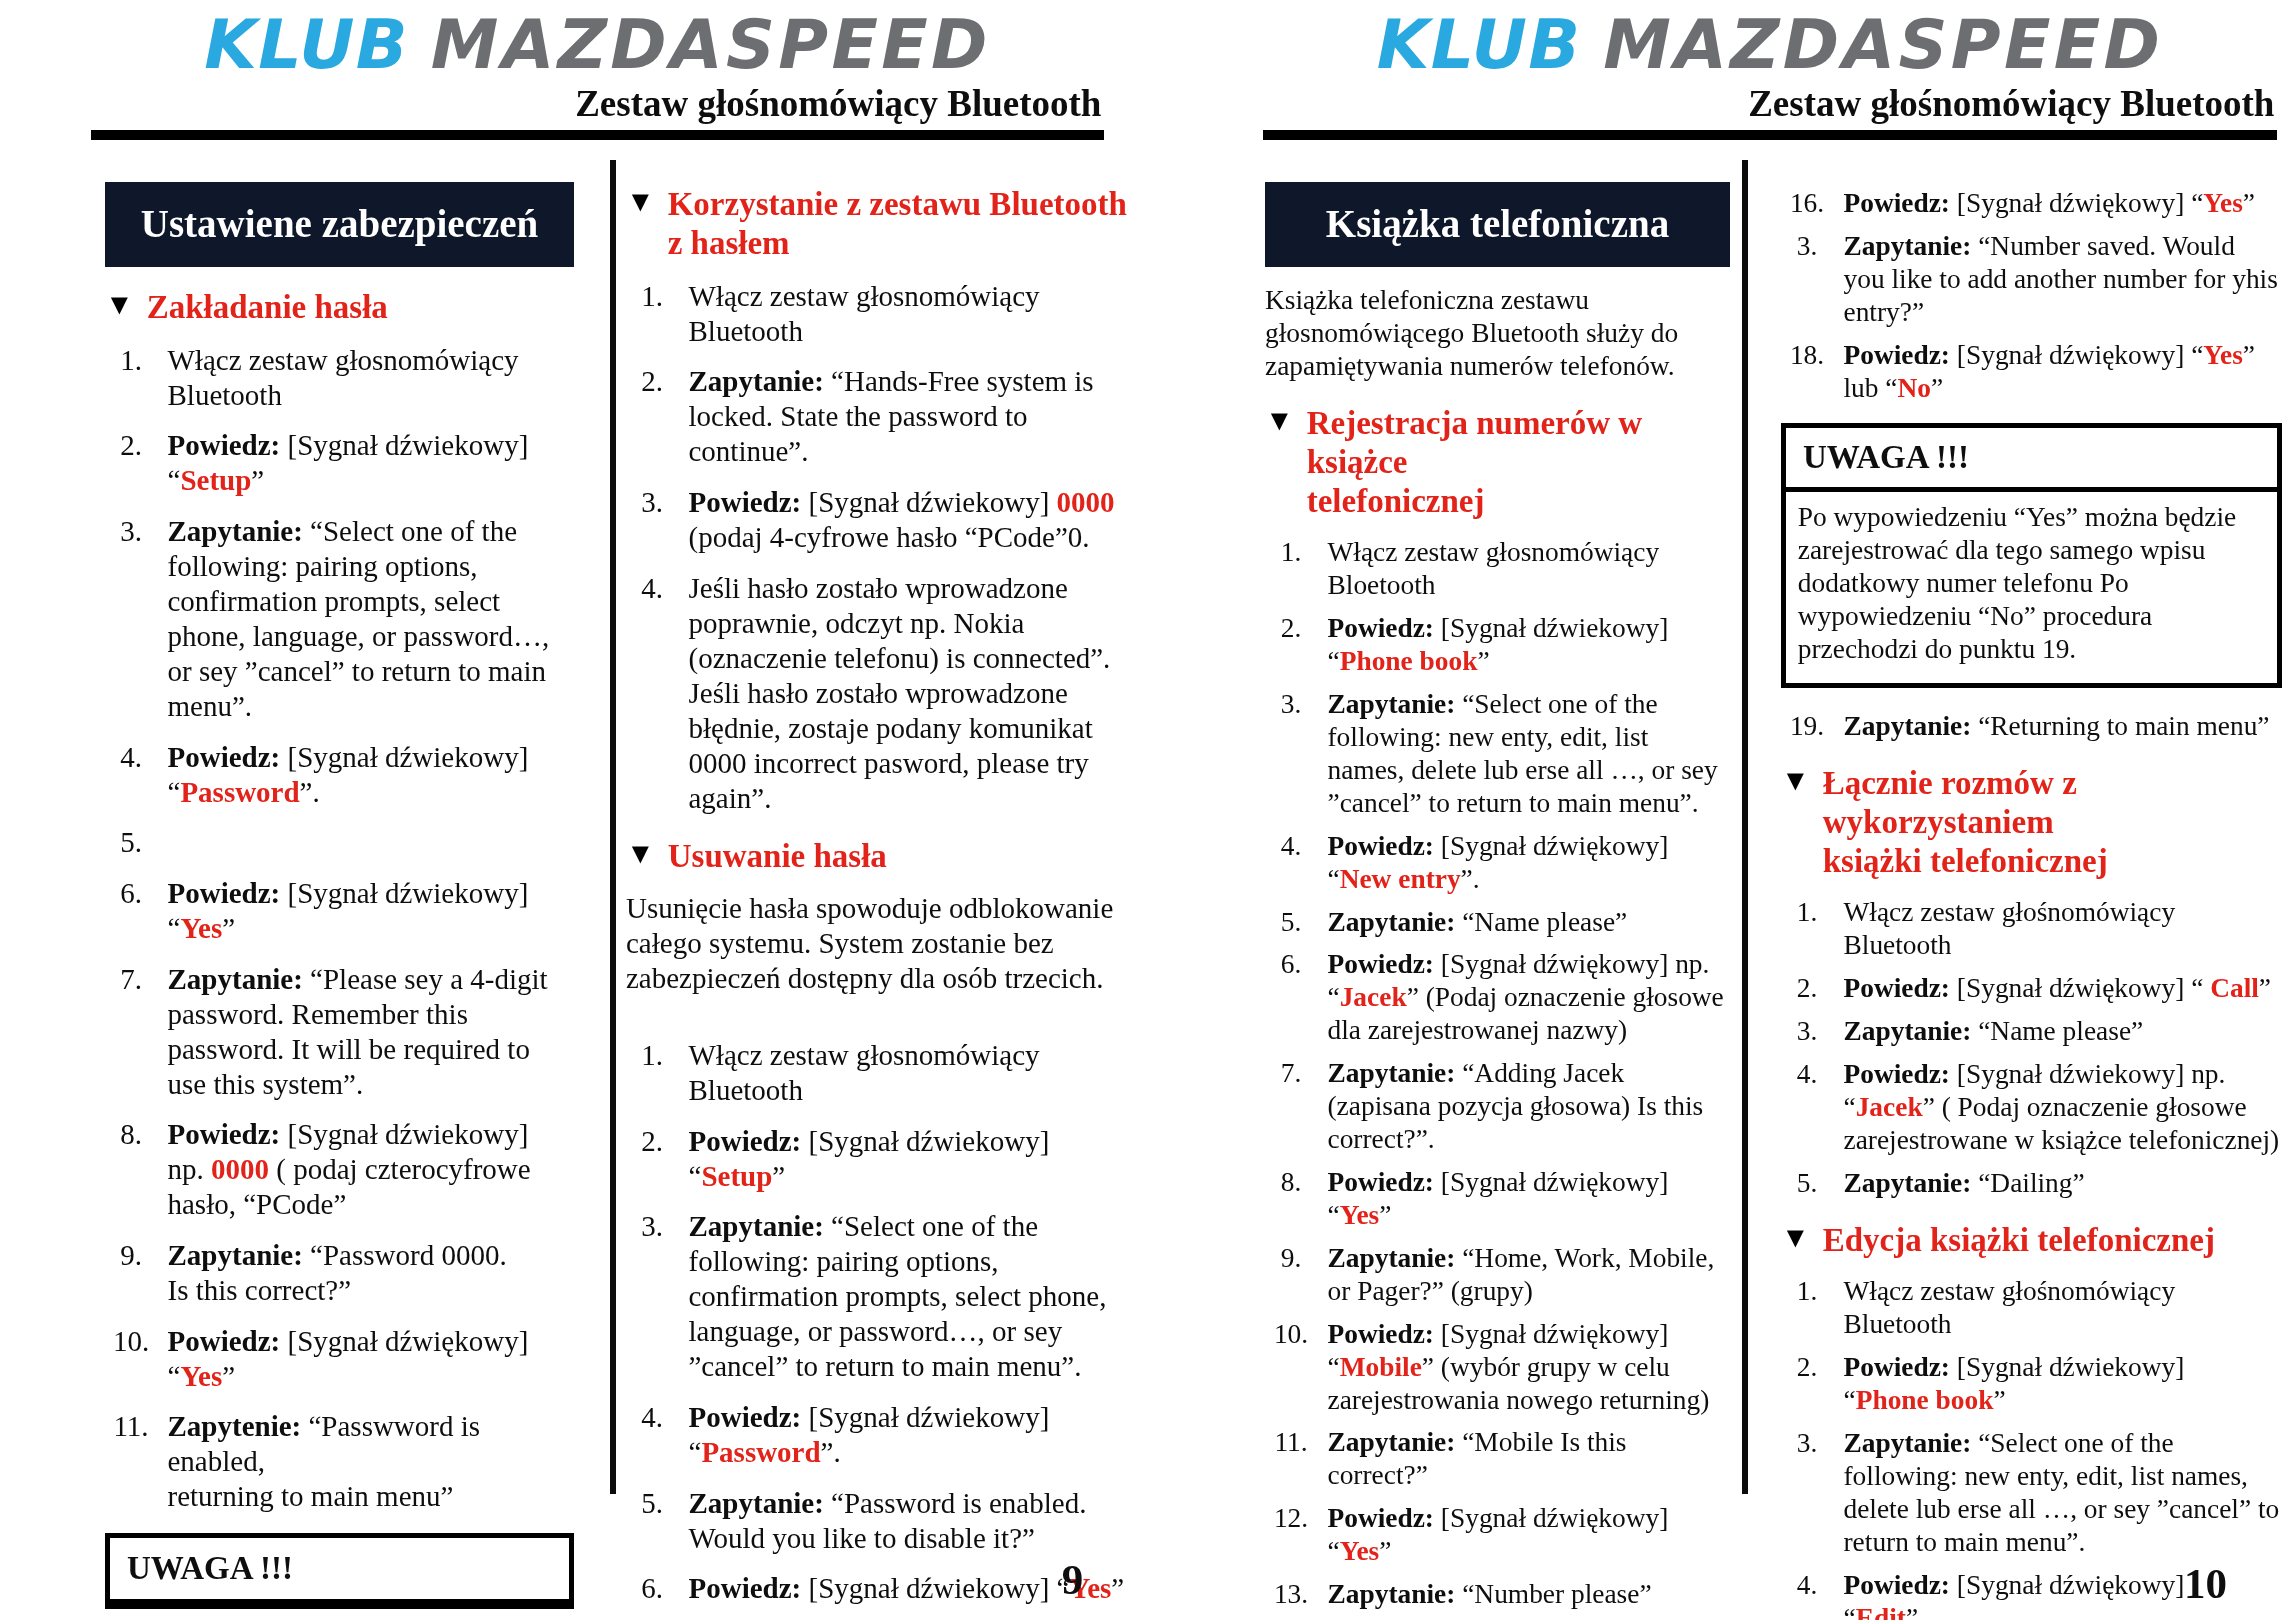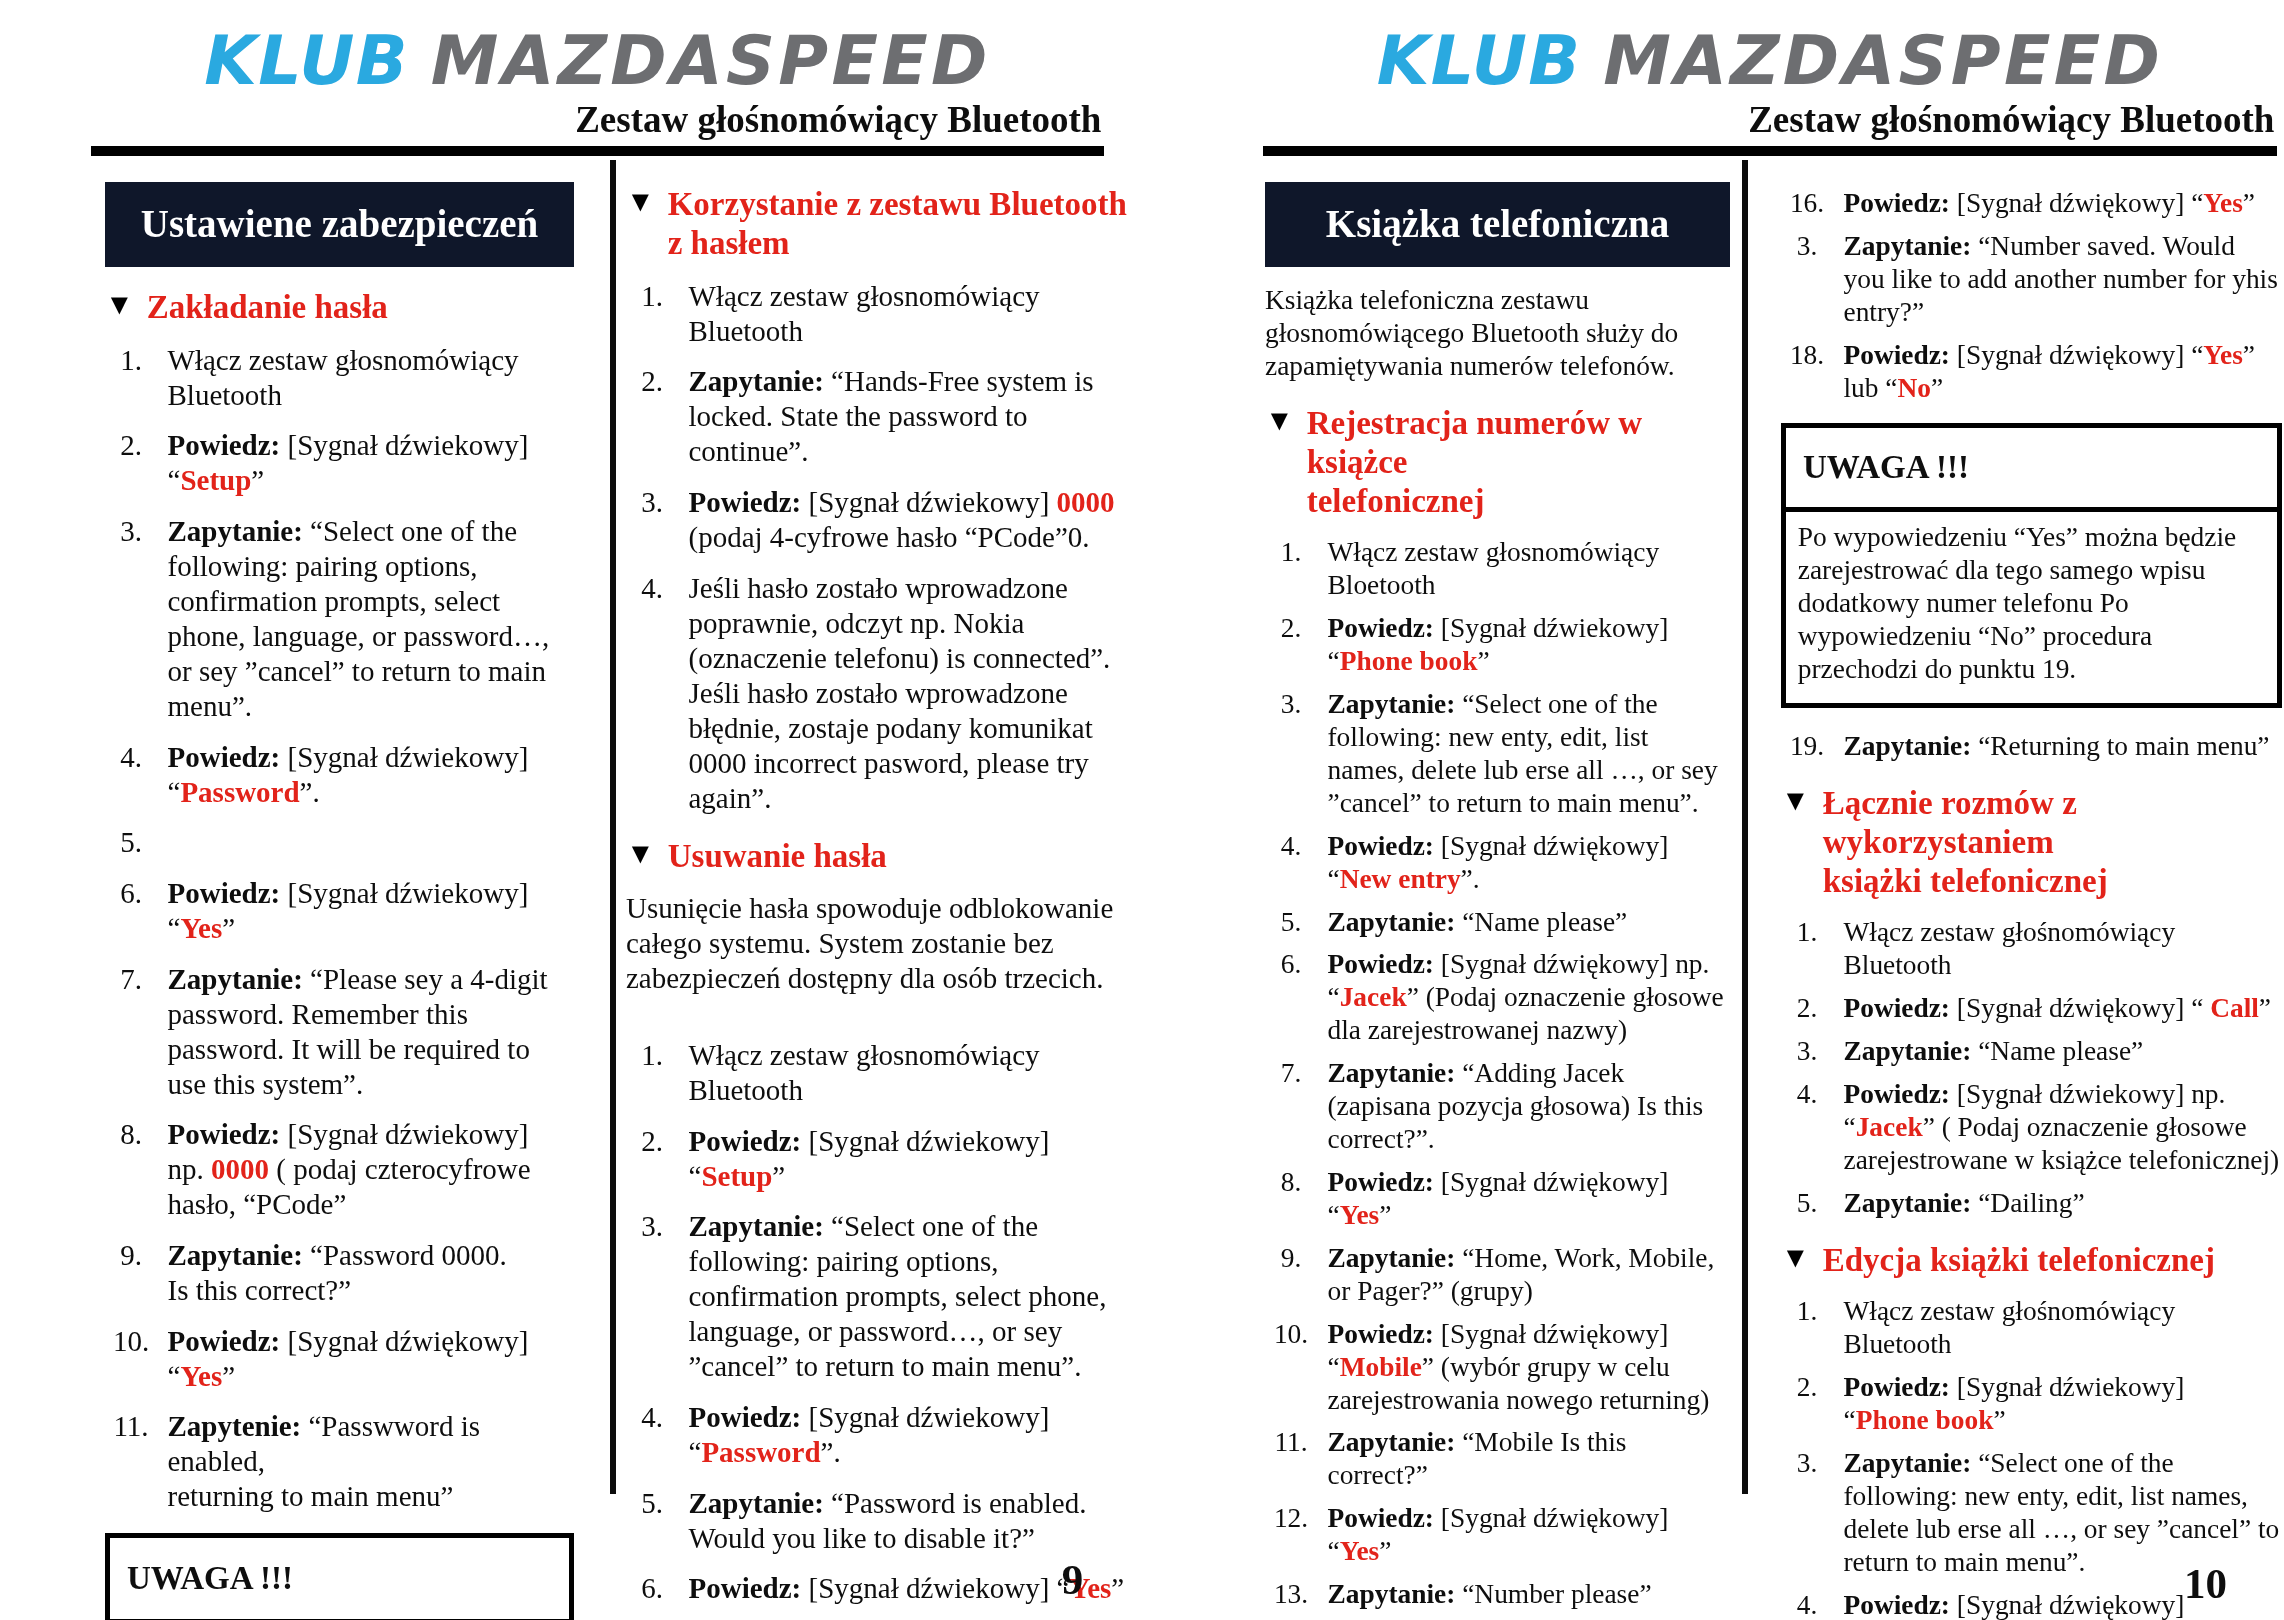--- a/index.html
+++ b/index.html
@@ -9,21 +9,21 @@
     --ink:#0e0e0e;
   }
   html,body{margin:0;padding:0;}
   body{
     width:2284px;height:1620px;background:#ffffff;
     font-family:"Liberation Serif", serif;color:var(--ink);
   }
   .sheet{position:relative;width:2284px;height:1620px;overflow:hidden;background:#fff;}
 
   
-  .hdr{position:absolute;top:16px;}
+  .hdr{position:absolute;top:0;}
   .hdr-left{left:91px;width:1013px;}
   .hdr-right{left:1263px;width:1014px;}
   .logo-row{
     text-align:center;font-family:"DejaVu Sans", sans-serif;font-style:italic;
     font-weight:bold;font-size:68px;line-height:1;margin-top:10.5px;white-space:nowrap;
   }
   .logo-klub{color:var(--blue);margin-right:22px;letter-spacing:1.3px;}
   .logo-mzd{color:var(--gray);letter-spacing:3.3px;}
   .hdr-sub{text-align:right;font-weight:bold;font-size:37px;line-height:1;margin-top:6.5px;padding-right:2.6px;}
   .hdr-rule{height:10.5px;background:#000;margin-top:7.8px;}
@@ -52,21 +52,21 @@
     font-size:33px;line-height:1.18;margin:21px 0 15.7px 0;
   }
   .tri{color:#000;font-size:29px;line-height:1.15;flex:0 0 auto;}
   .para{margin:0 0 11.8px 0;}
   .step{display:grid;grid-template-columns:52px 1fr;column-gap:10.5px;margin:0 0 15.7px 0;}
   .c34 .step{margin-bottom:9.8px;}
   .num{text-align:center;}
   .bld{font-weight:bold;}
   .red{color:var(--red);font-weight:bold;}
   .note{border:5.9px solid #000;margin-top:18.3px;background:#fff;}
-  .note-title{font-weight:bold;font-size:33px;padding:23px 17px;border-bottom:5.9px solid #000;}
+  .note-title{font-weight:bold;font-size:33px;padding:13px 17px;border-bottom:5.9px solid #000;}
   .note-body{padding:9.1px 11.8px 17px 11.8px;}
   .gap{width:100%;}
 
   .pagenum{position:absolute;font-weight:bold;font-size:43px;line-height:1;}
   #pn9{left:1043px;top:1558px;width:59px;text-align:center;}
   #pn10{left:2163px;top:1562px;width:85px;text-align:center;}
 </style>
 </head>
 <body>
 

